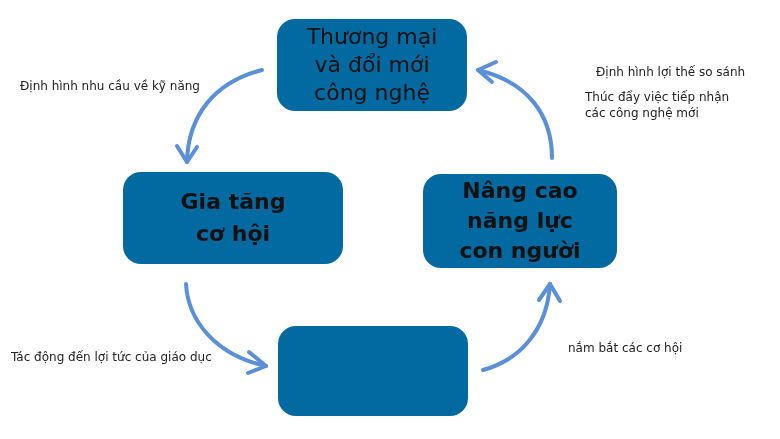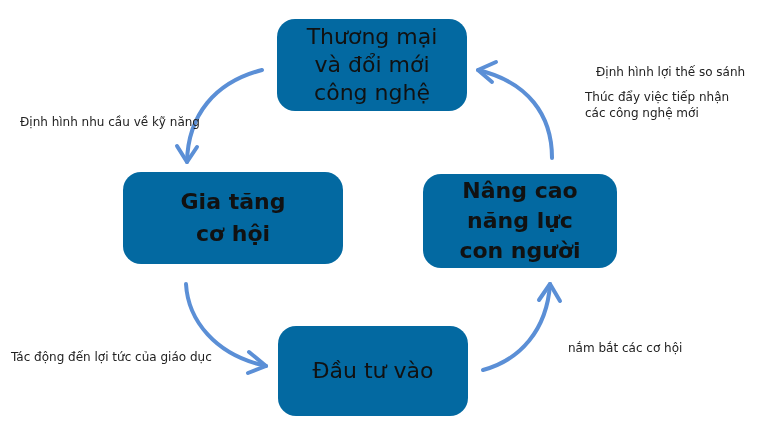--- a/index.html
+++ b/index.html
@@ -37,33 +37,32 @@
 
 <div class="box box-bold" style="left:123px;top:172px;width:220px;height:92px;">
   <div>
     <span>Gia tăng</span>
     <span>cơ hội</span>
   </div>
 </div>
 
 <div class="box box-normal" style="left:278px;top:326px;width:190px;height:90px;">
   <div style="line-height:32px;">
-    <span>Đầu tư vào</span>
   </div>
 </div>
 
 <div class="box box-bold" style="left:423px;top:174px;width:194px;height:94px;">
   <div style="line-height:30px;">
     <span>Nâng cao</span>
     <span>năng lực</span>
     <span>con người</span>
   </div>
 </div>
 
-<div class="label" style="left:20px;top:78px;margin-top:36px;">Định hình nhu cầu về kỹ năng</div>
+<div class="label" style="left:20px;top:78px;">Định hình nhu cầu về kỹ năng</div>
 
 <div class="label" style="left:11px;top:349px;">Tác động đến lợi tức của giáo dục</div>
 
 <div class="label" style="left:568px;top:340px;">
   <div>nắm bắt các cơ hội</div>
 </div>
 
 <div class="label" style="left:560px;top:64px;margin-left:36px;">Định hình lợi thế so sánh</div>
 <div class="label" style="left:585px;top:89px;">
   <div>Thúc đẩy việc tiếp nhận</div>

